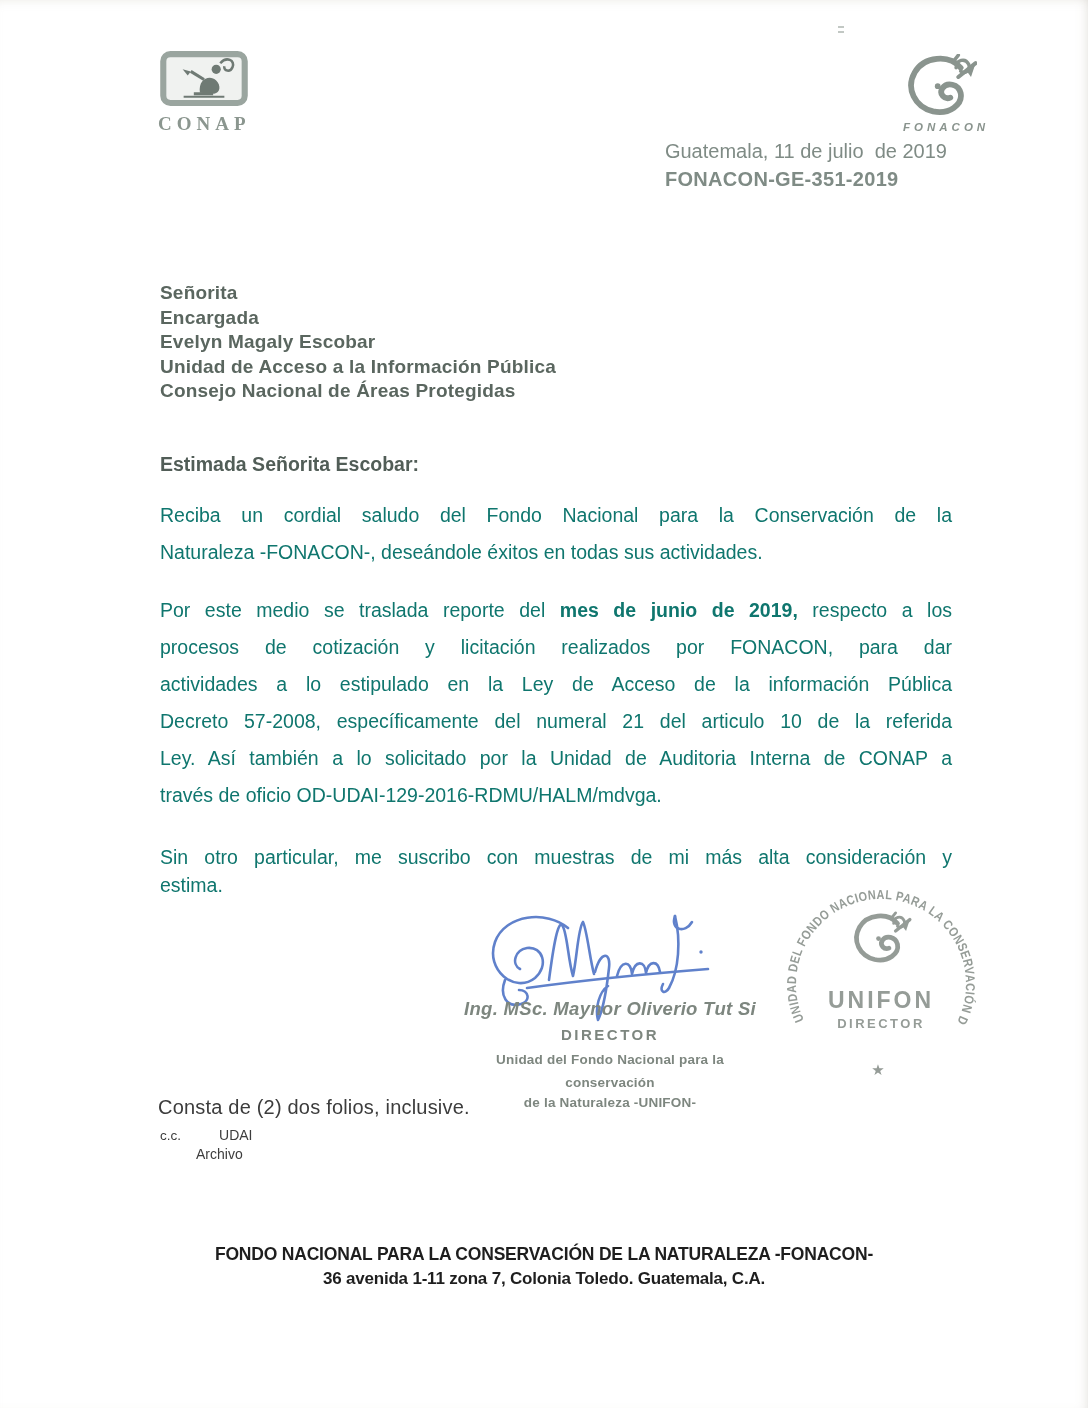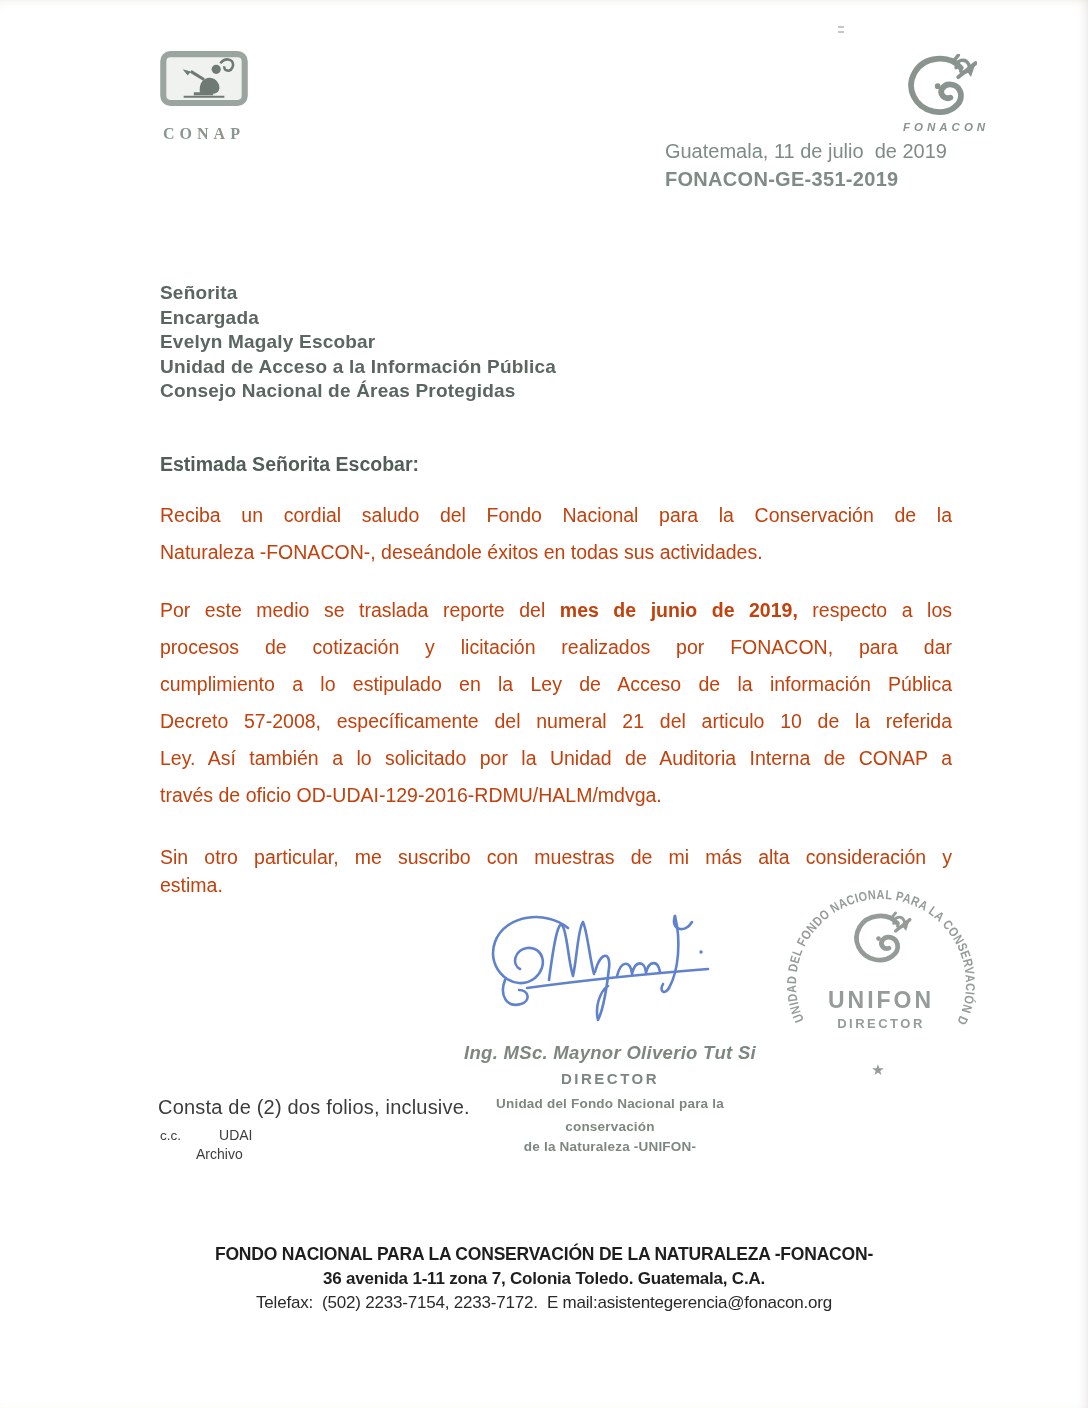--- a/index.html
+++ b/index.html
@@ -4,46 +4,46 @@
 <style>
   * { margin:0; padding:0; box-sizing:border-box; }
   html,body { background:#ffffff; }
   .page {
     position:relative; width:1088px; height:1408px; background:#ffffff;
     font-family:"Liberation Sans", sans-serif; overflow:hidden;
     box-shadow: inset -8px 0 14px -10px rgba(170,165,150,.45), inset 0 8px 14px -12px rgba(170,165,150,.35);
   }
   
   .conap-logo { position:absolute; left:158px; top:50px; width:92px; text-align:center; }
-  .conap-label { margin-top:14px; font-family:"Liberation Serif", serif; font-weight:bold;
-    font-size:16px; letter-spacing:5px; color:#8b968f; }
+  .conap-label { margin-top:2px; font-family:"Liberation Serif", serif; font-weight:bold;
+    font-size:19px; letter-spacing:5px; color:#8b968f; }
   .fonacon-logo { position:absolute; left:903px; top:54px; width:112px; text-align:left; color:#8a948e;font-style:italic; }
   .fonacon-label { margin-top:1px; font-size:11.5px; font-weight:bold; letter-spacing:4px; color:#8a948e; }
   .artifact { position:absolute; left:838px; top:26px; width:7px; height:10px; }
   .artifact i { position:absolute; left:0; width:6px; height:2px; background:#c2c8c4; }
   .artifact i:nth-child(2){ top:5px; }
   
   .dateline { position:absolute; right:141px; top:128px; color:#7f8b85;margin-top:12px; }
   .dateline .date { font-size:20px; white-space:pre; }
   .dateline .ref  { font-size:20px; font-weight:bold; margin-top:5px; letter-spacing:.3px; }
   
   .recipient { position:absolute; left:160px; top:281px; color:#5a665f; font-weight:bold;
     font-size:19px; line-height:24.5px; letter-spacing:.2px; }
   .salutation { position:absolute; left:160px; top:453px; color:#515d57; font-weight:bold; font-size:19.5px; }
   
-  .para { position:absolute; left:160px; width:792px; color:#c2410c; font-size:19.5px; }
+  .para { position:absolute; left:160px; width:792px; color:#0f766e; font-size:19.5px; }
   .p1 { top:497px; } .p2 { top:592px; } .p3 { top:843px; }
   .p1 .ln, .p2 .ln { line-height:37px; height:37px; white-space:nowrap; }
   .p3 .ln { line-height:28px; height:28px; }
   .jline { text-align:justify; text-align-last:justify; white-space:normal; }
   .jlast { text-align:left; }
   .bold-inline { font-weight:bold; }
   
   .sig-svg { position:absolute; left:465px; top:908px; }
-  .sig-block { position:absolute; left:452px; top:1042px; width:316px; text-align:center;
+  .sig-block { position:absolute; left:452px; top:998px; width:316px; text-align:center;
     color:#7d867f; font-weight:bold; }
   .sig-name { font-size:18.5px; font-style:italic; letter-spacing:.3px; }
   .sig-title { font-size:15px; letter-spacing:2.5px; margin-top:6px; }
   .sig-unit { font-size:13.5px; margin-top:5px; line-height:23px; letter-spacing:.2px; }
   .sig-unit2 { font-size:13.5px; line-height:17px; letter-spacing:.2px; }
   
   .stamp-svg { position:absolute; left:766px; top:872px; color:#8d948f; opacity:.92; }
   .stamp-ring { font-size:13px; font-weight:bold; letter-spacing:.5px; fill:#8d948f; }
   .stamp-name { font-size:23px; font-weight:bold; letter-spacing:3px; fill:#8d948f; }
   .stamp-title { font-size:13px; font-weight:bold; letter-spacing:2.5px; fill:#8d948f; }
@@ -114,21 +114,21 @@
   <div class="salutation">Estimada Señorita Escobar:</div>
 
   <div class="para p1">
     <div class="ln jline">Reciba un cordial saludo del Fondo Nacional para la Conservación de la</div>
     <div class="ln jlast">Naturaleza  -FONACON-, deseándole éxitos en todas sus actividades.</div>
   </div>
 
   <div class="para p2">
     <div class="ln jline"><span>Por este medio se traslada reporte del </span><span class="bold-inline">mes de junio de 2019,</span><span> respecto a los</span></div>
     <div class="ln jline">procesos de cotización y licitación realizados por FONACON, para dar</div>
-    <div class="ln jline">cumplimiento a lo estipulado en la Ley de Acceso de la información Pública</div>
+    <div class="ln jline">actividades a lo estipulado en la Ley de Acceso de la información Pública</div>
     <div class="ln jline">Decreto 57-2008, específicamente del numeral 21 del articulo 10 de la referida</div>
     <div class="ln jline">Ley. Así también a lo solicitado por la Unidad de Auditoria Interna de CONAP a</div>
     <div class="ln jlast">través de oficio OD-UDAI-129-2016-RDMU/HALM/mdvga.</div>
   </div>
 
   <div class="para p3">
     <div class="ln jline">Sin otro particular, me suscribo con muestras de mi más alta consideración y</div>
     <div class="ln jlast">estima.</div>
   </div>
 
@@ -170,16 +170,15 @@
 
   <div class="folios">Consta de (2) dos folios, inclusive.</div>
   <div class="cc-row">
     <span>c.c.</span><span class="cc-item">UDAI</span>
   </div>
   <div class="cc-archivo">Archivo</div>
 
   <div class="footer">
     <div class="f1">FONDO NACIONAL PARA LA CONSERVACIÓN DE LA NATURALEZA -FONACON-</div>
     <div class="f2">36 avenida 1-11 zona 7, Colonia Toledo. Guatemala, C.A.</div>
-    <div class="f3">Telefax:  (502) 2233-7154, 2233-7172.  E mail:asistentegerencia@fonacon.org</div>
   </div>
 
 </div>
 
 </body></html>

